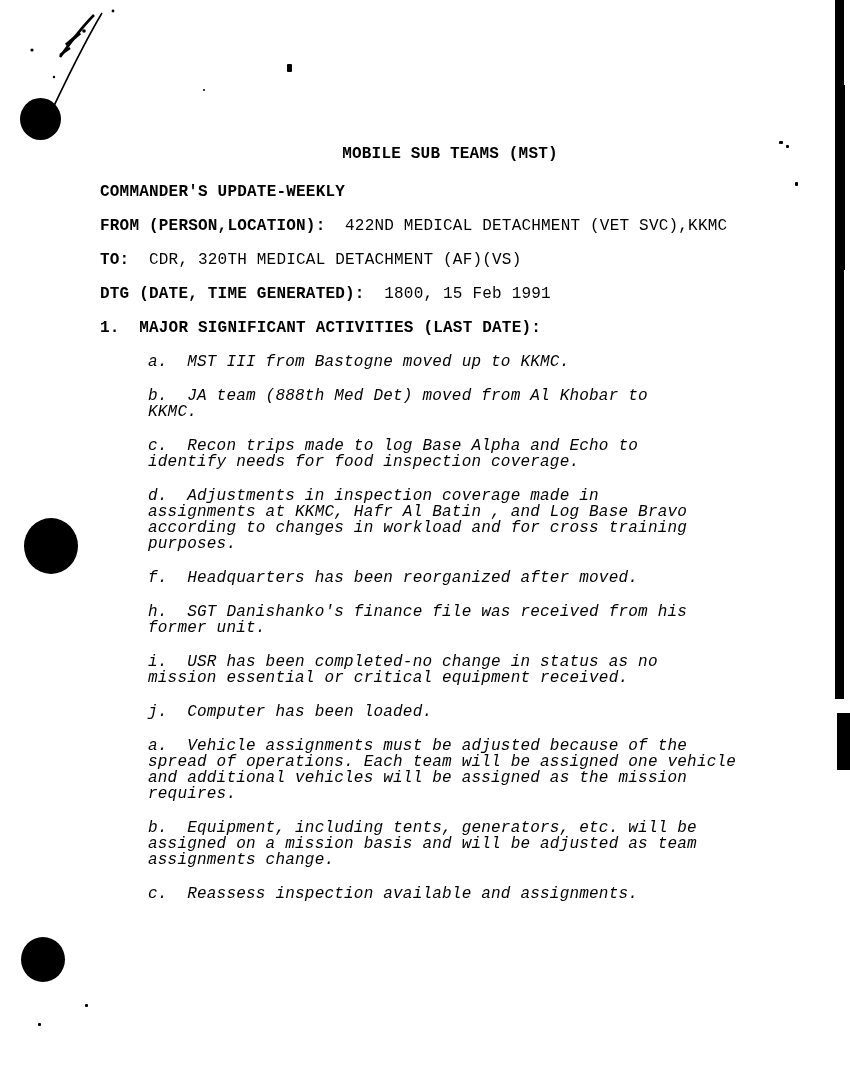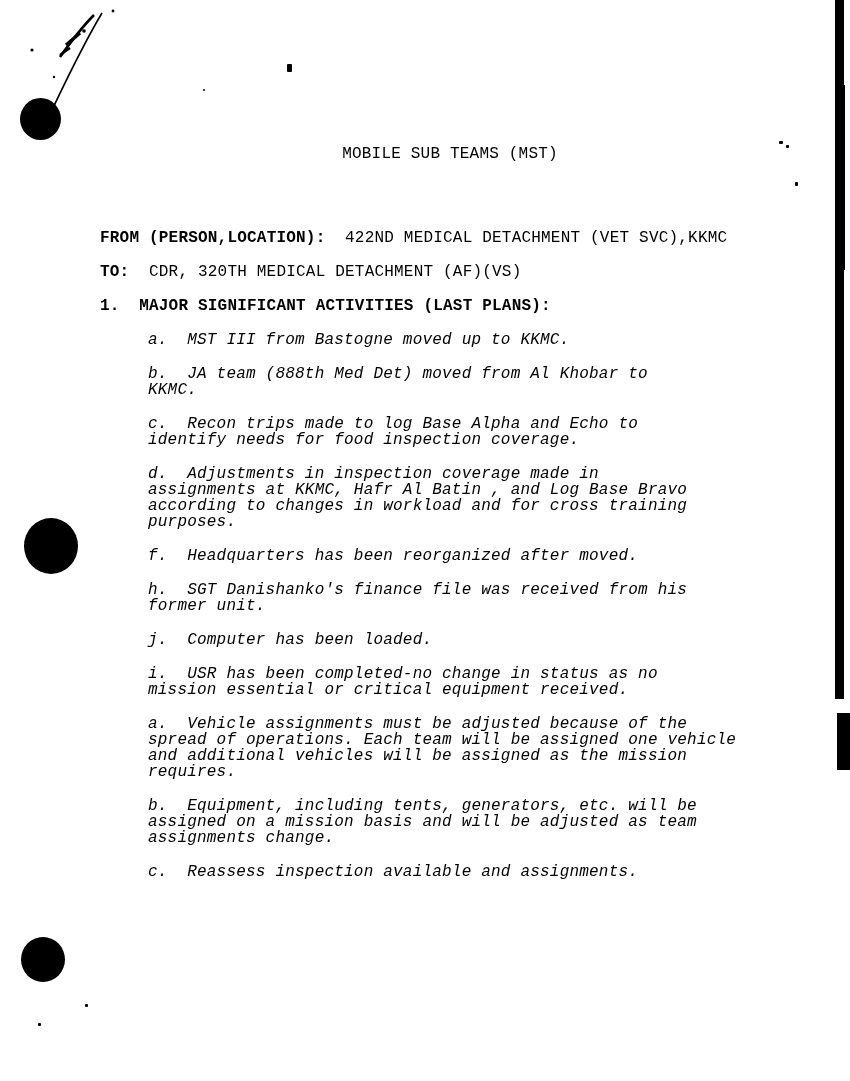--- a/index.html
+++ b/index.html
@@ -7,21 +7,21 @@
     position:relative;
     width:850px;height:1081px;
     background:#ffffff;
     overflow:hidden;
     font-family:"Liberation Mono","DejaVu Sans Mono",monospace;
     font-size:16px;line-height:16px;color:#000;
     letter-spacing:0.2px;
   }
   .content{position:absolute;left:100px;top:146px;width:700px;}
   .doc-title{
-    text-align:center;font-weight:normal;margin:0 0 34px 0;white-space:pre;
+    text-align:center;font-weight:bold;margin:0 0 22px 0;white-space:pre;
   }
   .hline{margin:0 0 18px 0;white-space:pre;font-weight:bold;}
   .hval{font-weight:normal;padding-left:19.6px;}
   .sec-head{font-weight:bold;margin:12px 0 18px 0;white-space:pre;}
   .sec-t{padding-left:19.6px;}
   .item{margin:0 0 18px 0;padding-left:48px;white-space:pre;font-style:italic;}
   
   .punch{position:absolute;background:#000;border-radius:50%;}
   .punch-top{left:20px;top:98px;width:41px;height:42px;}
   .punch-mid{left:24px;top:518px;width:54px;height:56px;}
@@ -62,44 +62,45 @@
   <div class="speck" style="left:786px;top:145px;width:3px;height:3px;"></div>
   <div class="speck" style="left:795px;top:182px;width:3px;height:4px;"></div>
   <div class="speck" style="left:203px;top:89px;width:2px;height:2px;"></div>
   <div class="speck" style="left:85px;top:1004px;width:3px;height:3px;"></div>
   <div class="speck" style="left:38px;top:1023px;width:3px;height:3px;"></div>
 
   <div class="content">
 
     <p class="doc-title">MOBILE SUB TEAMS (MST)</p>
 
-    <p class="hline"><span class="hval"></span></p>
+    <p class="hline"><span>COMMANDER'S UPDATE-WEEKLY</span><span class="hval"></span></p>
 
     <p class="hline"><span>FROM (PERSON,LOCATION):</span><span class="hval">422ND MEDICAL DETACHMENT (VET SVC),KKMC</span></p>
 
     <p class="hline"><span>TO:</span><span class="hval">CDR, 320TH MEDICAL DETACHMENT (AF)(VS)</span></p>
 
+    <p class="hline"><span>DTG (DATE, TIME GENERATED):</span><span class="hval">1800, 15 Feb 1991</span></p>
 
-    <p class="sec-head"><span>1.</span><span class="sec-t">MAJOR SIGNIFICANT ACTIVITIES (LAST PLANS):</span></p>
+    <p class="sec-head"><span>1.</span><span class="sec-t">MAJOR SIGNIFICANT ACTIVITIES (LAST DATE):</span></p>
 
     <p class="item">a.  MST III from Bastogne moved up to KKMC.</p>
     <p class="item">b.  JA team (888th Med Det) moved from Al Khobar to
 KKMC.</p>
     <p class="item">c.  Recon trips made to log Base Alpha and Echo to
 identify needs for food inspection coverage.</p>
     <p class="item">d.  Adjustments in inspection coverage made in
 assignments at KKMC, Hafr Al Batin , and Log Base Bravo
 according to changes in workload and for cross training
 purposes.</p>
     <p class="item">f.  Headquarters has been reorganized after moved.</p>
     <p class="item">h.  SGT Danishanko's finance file was received from his
 former unit.</p>
-    <p class="item">j.  Computer has been loaded.</p>
     <p class="item">i.  USR has been completed-no change in status as no
 mission essential or critical equipment received.</p>
+    <p class="item">j.  Computer has been loaded.</p>
 
 
     <p class="item">a.  Vehicle assignments must be adjusted because of the
 spread of operations. Each team will be assigned one vehicle
 and additional vehicles will be assigned as the mission
 requires.</p>
     <p class="item">b.  Equipment, including tents, generators, etc. will be
 assigned on a mission basis and will be adjusted as team
 assignments change.</p>
     <p class="item">c.  Reassess inspection available and assignments.</p>

